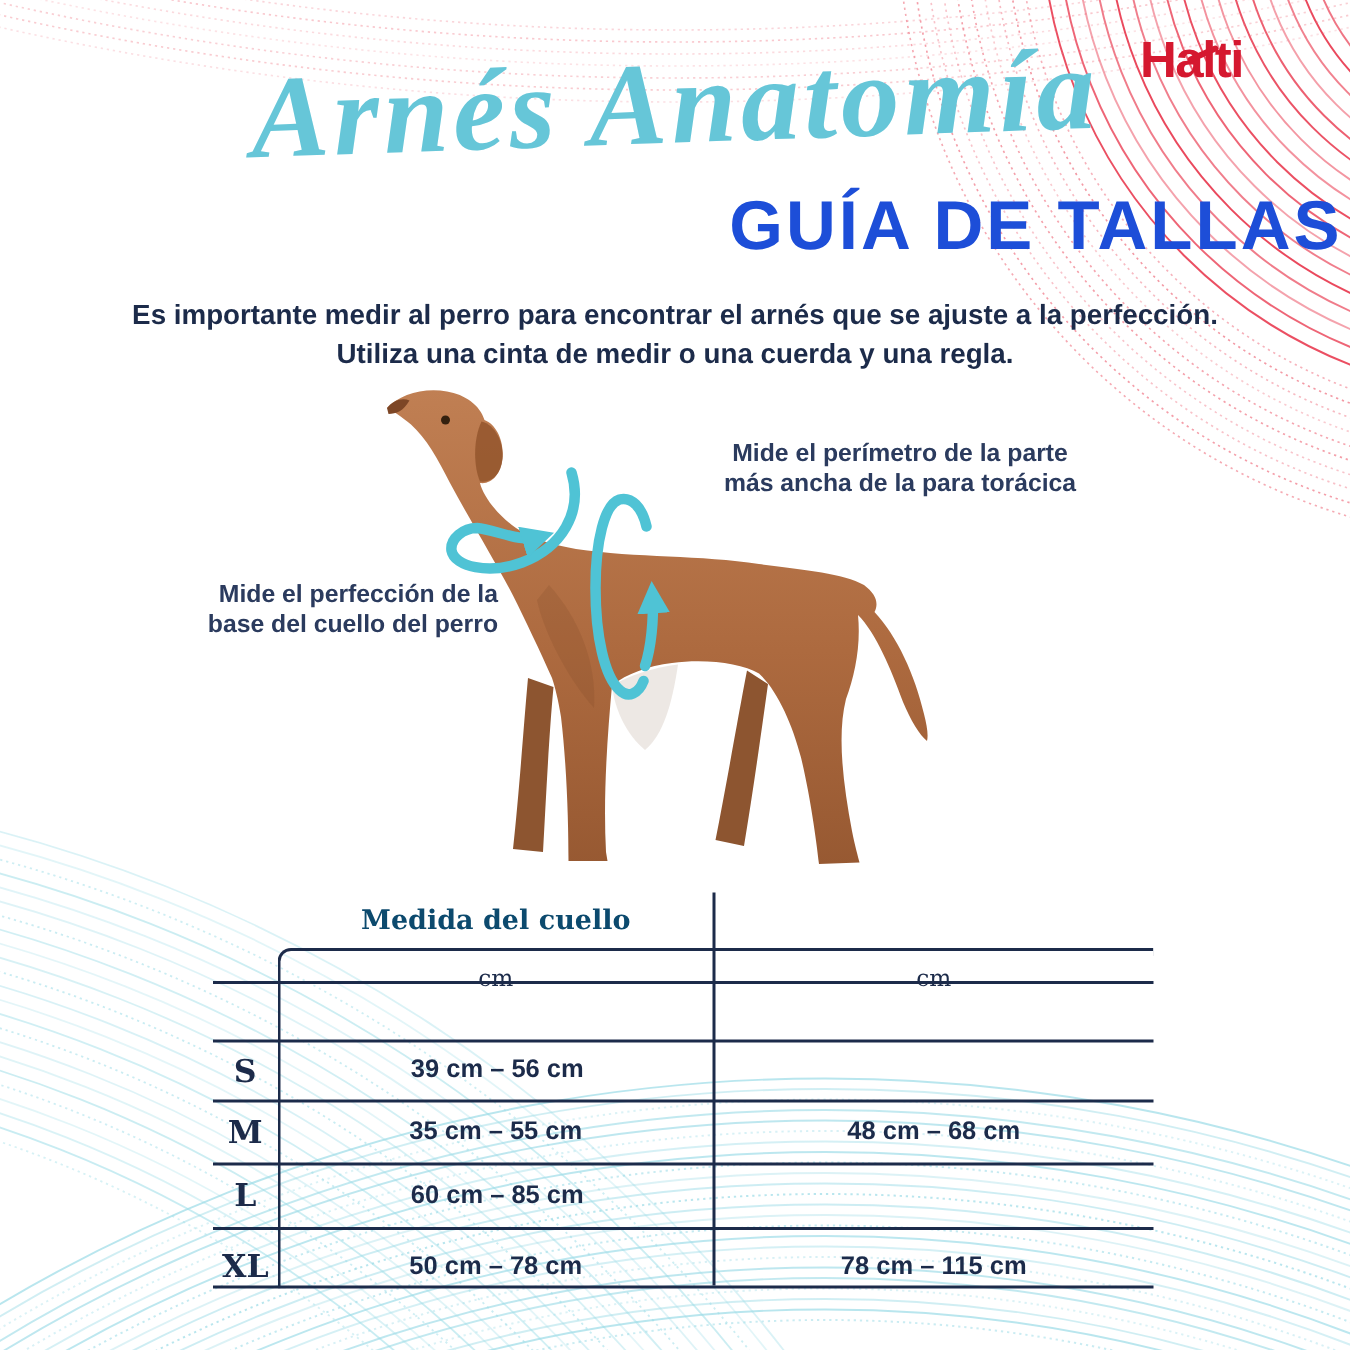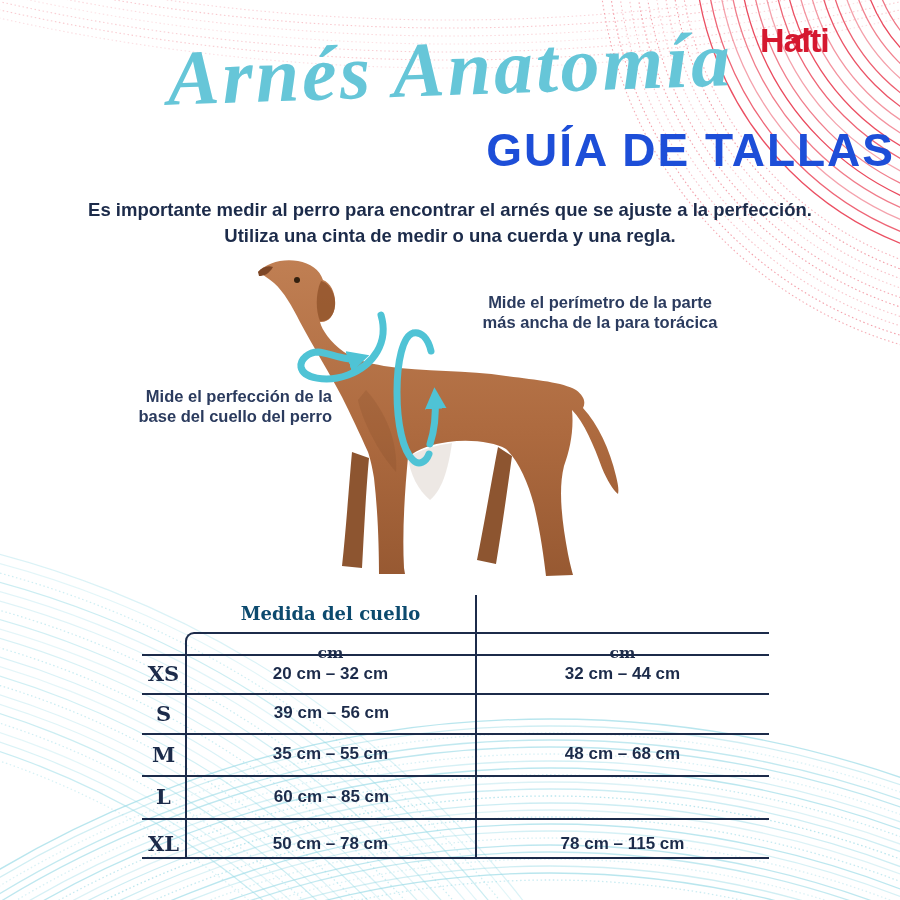--- a/index.html
+++ b/index.html
@@ -36,21 +36,21 @@
   .size-table{left:142px;top:595px;width:627px;height:264px;z-index:2;}
   .tline{position:absolute;background:#1c2b4a;}
   .t-vdiv{left:333px;top:0;width:2px;height:262px;}
   .t-box{position:absolute;left:43px;top:37px;width:582px;height:225px;
          border-left:2px solid #1c2b4a;border-top:2px solid #1c2b4a;
          border-top-left-radius:9px;}
   .hline{left:0;width:627px;height:2px;}
   .col-head{position:absolute;top:0;height:37px;display:flex;align-items:center;justify-content:center;
             font-family:"DejaVu Serif", serif;font-weight:700;font-size:18px;color:#0c4a6e;}
   .col-unit{position:absolute;top:37px;height:40px;display:flex;align-items:center;justify-content:center;
-            font-family:"DejaVu Serif", serif;font-weight:700;font-size:15.5px;color:#1c2b4a;}
+            font-family:"DejaVu Serif", serif;font-weight:400;font-size:15.5px;color:#1c2b4a;}
   .t-row{position:absolute;left:0;width:627px;display:flex;align-items:center;}
   .cell-size{width:43px;text-align:center;font-family:"DejaVu Serif", serif;
              font-weight:700;font-size:21px;color:#1c2b4a;}
   .cell-neck{width:291px;text-align:center;font-size:17px;font-weight:700;color:#1c2b4a;}
   .cell-chest{width:293px;text-align:center;font-size:17px;font-weight:700;color:#1c2b4a;}
   
   .logo{left:760px;top:21px;z-index:3;font-size:34px;font-weight:700;
         letter-spacing:-1px;color:#d5182f;font-family:"Liberation Sans", sans-serif;}
   .logo-slash{position:absolute;left:31px;top:13px;width:22px;height:4px;background:#d5182f;
               transform:rotate(-24deg);border-radius:2px;}
@@ -231,25 +231,20 @@
   <div class="tline hline" style="top:98px"></div>
   <div class="tline hline" style="top:138px"></div>
   <div class="tline hline" style="top:180px"></div>
   <div class="tline hline" style="top:223px"></div>
   <div class="tline hline" style="top:262px"></div>
 
   <div class="col-head" style="left:43px;width:291px">Medida del cuello</div>
   <div class="col-unit" style="left:43px;width:291px">cm</div>
   <div class="col-unit" style="left:334px;width:293px">cm</div>
 
-  <div class="t-row" style="top:59px;height:39px">
-    <div class="cell-size">XS</div>
-    <div class="cell-neck">20 cm – 32 cm</div>
-    <div class="cell-chest">32 cm – 44 cm</div>
-  </div>
   <div class="t-row" style="top:98px;height:40px">
     <div class="cell-size">S</div>
     <div class="cell-chest">39 cm – 56 cm</div>
   </div>
   <div class="t-row" style="top:138px;height:42px">
     <div class="cell-size">M</div>
     <div class="cell-neck">35 cm – 55 cm</div>
     <div class="cell-chest">48 cm – 68 cm</div>
   </div>
   <div class="t-row" style="top:180px;height:43px">

